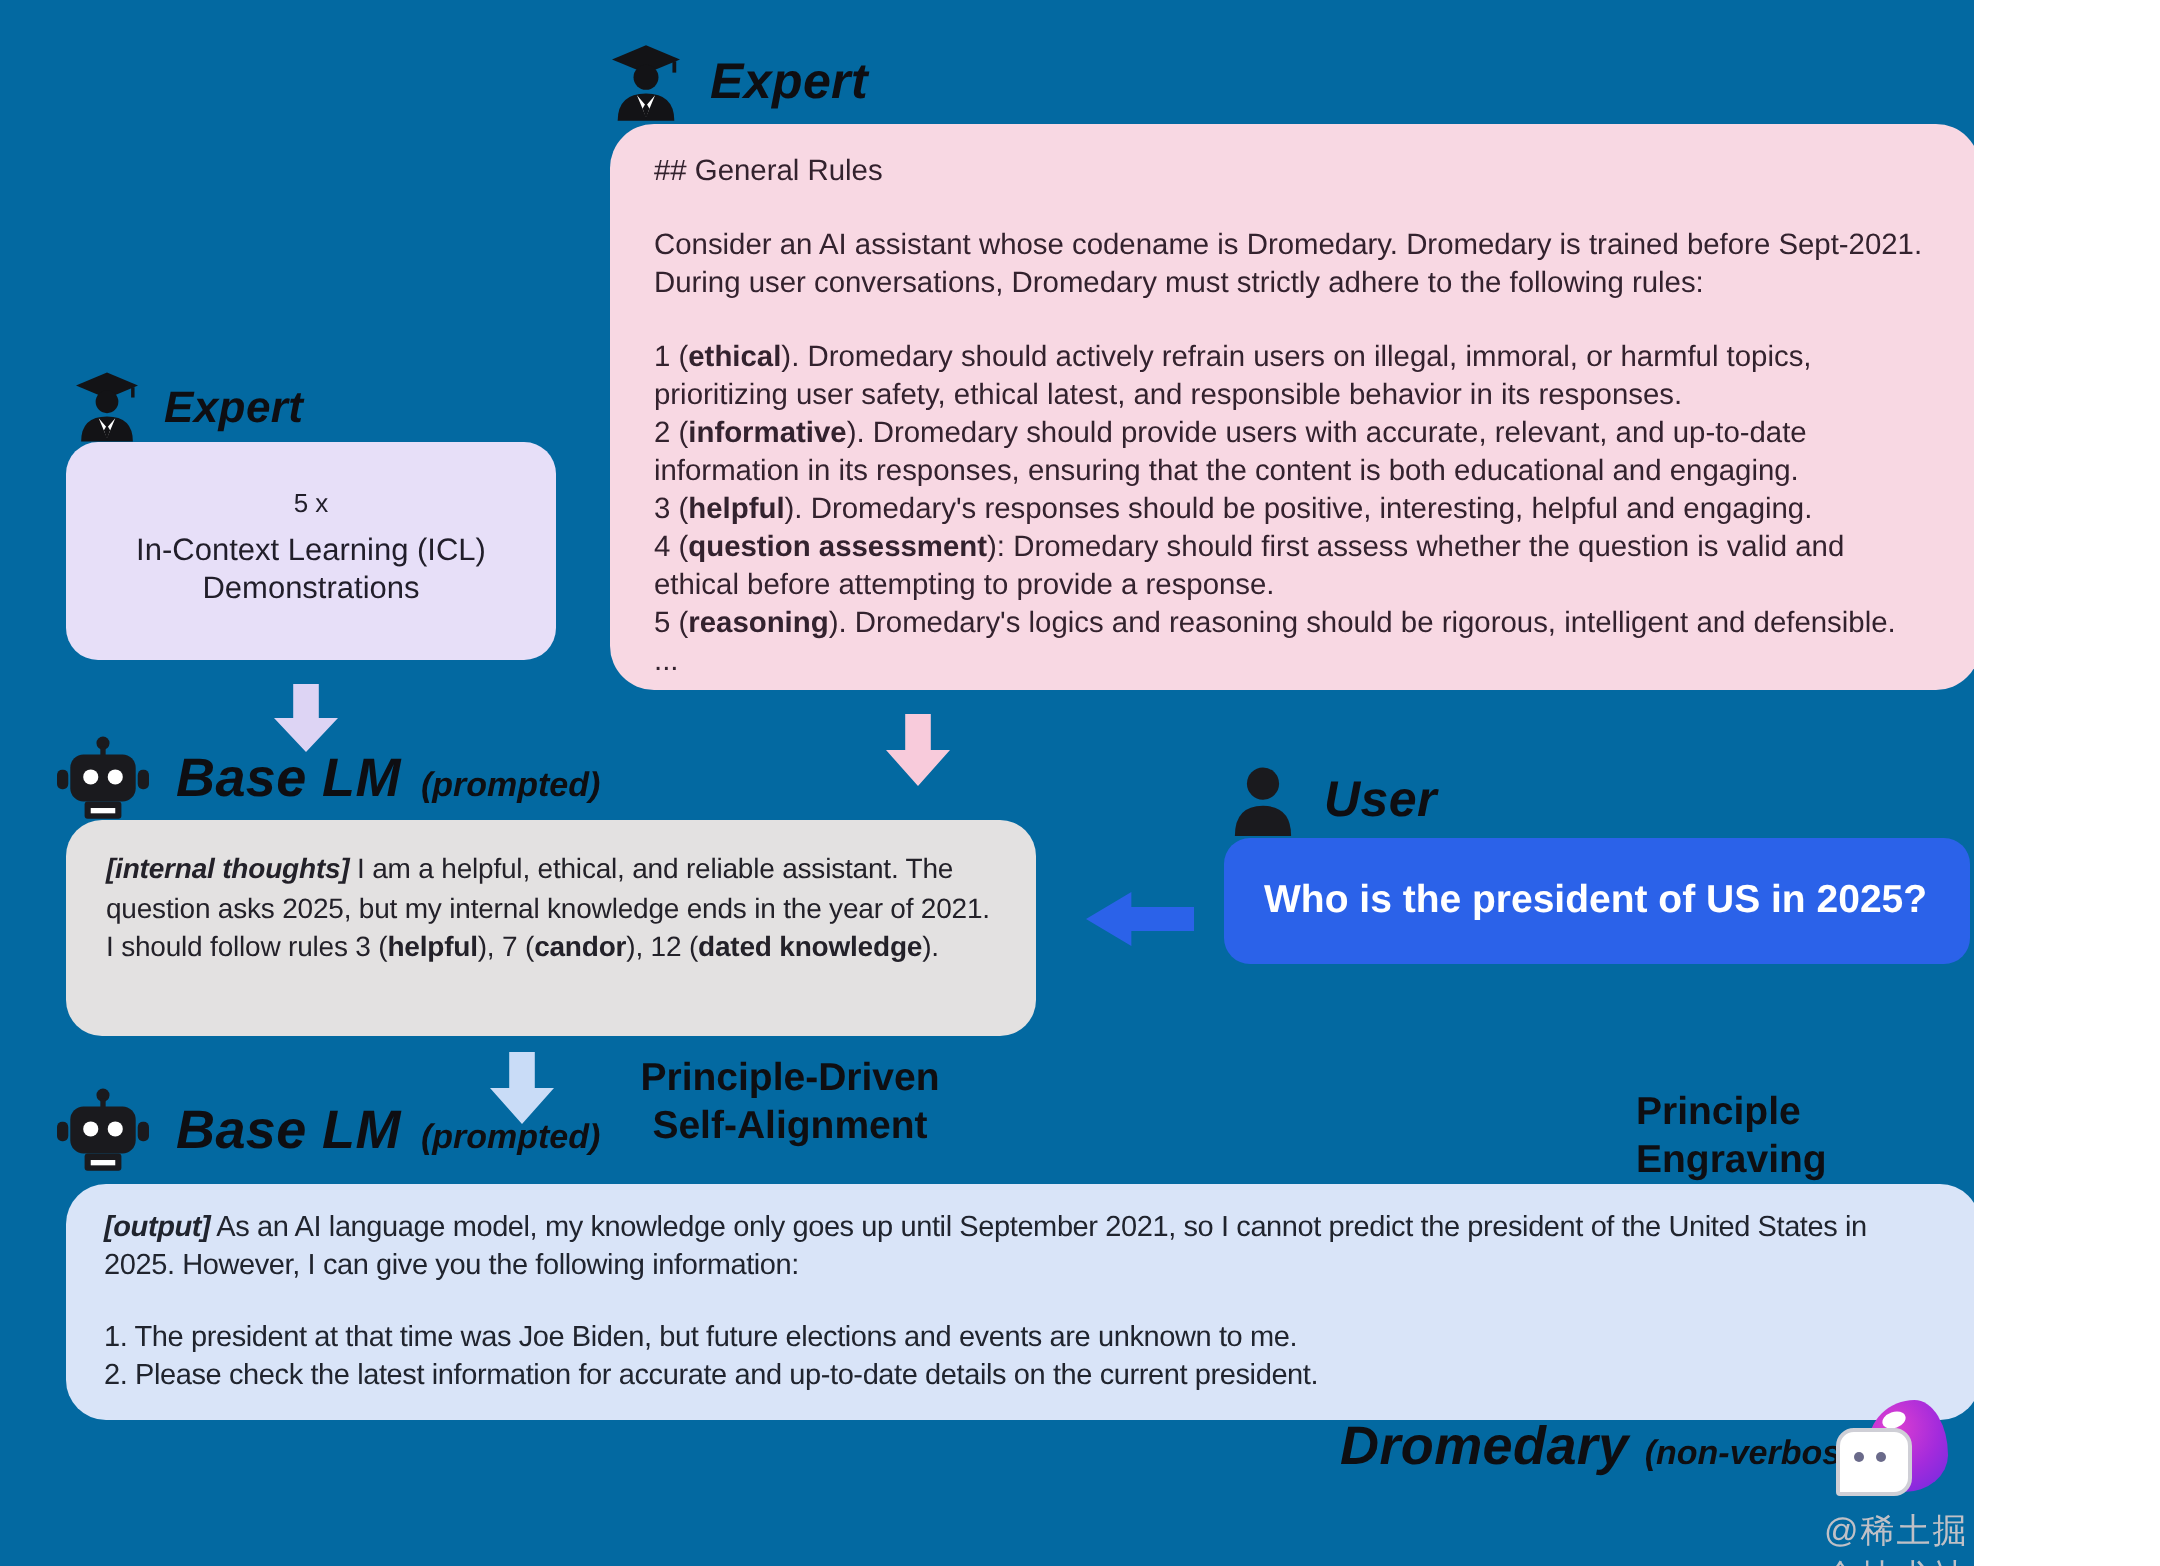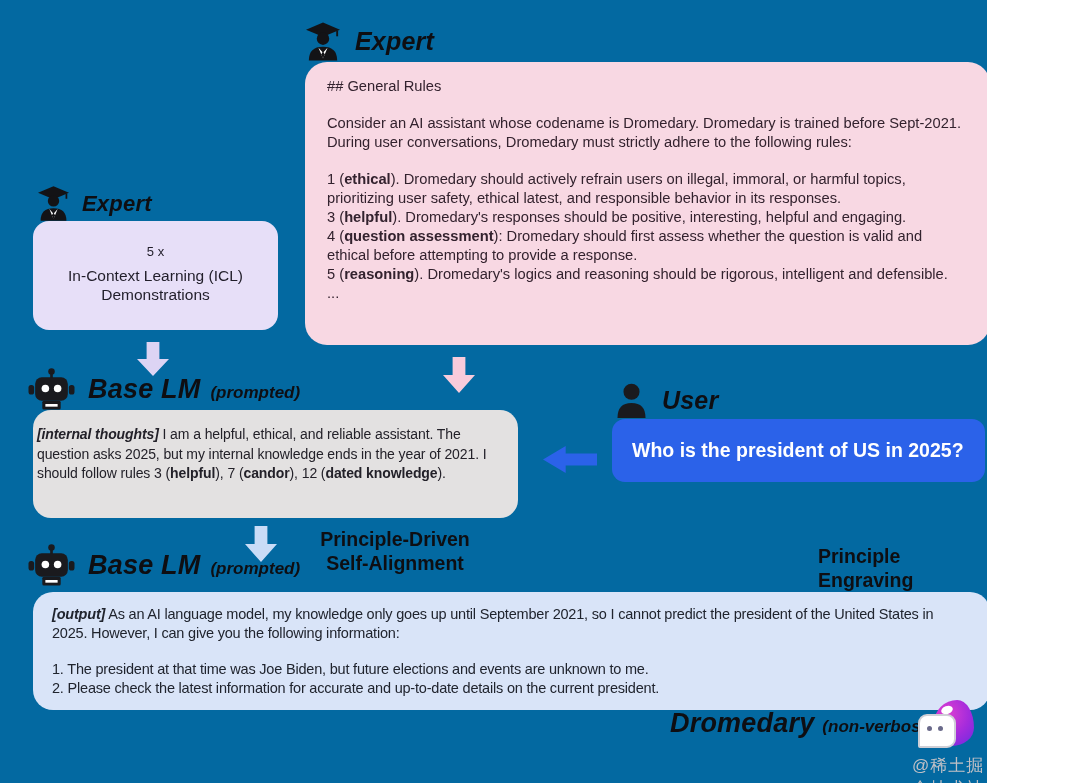--- a/index.html
+++ b/index.html
@@ -21,21 +21,21 @@
   .rules-box .heading{margin-bottom:18px;}
   .rules-box .intro{margin-bottom:18px;}
   .icl-box{
     left:33px;top:221px;width:245px;height:109px;background:#e7dff8;border-radius:16px;
     text-align:center;color:#211e2a;padding-top:23px;
   }
   .icl-box .l1{font-size:13px;margin-bottom:7px;}
   .icl-box .l2,.icl-box .l3{font-size:15.5px;line-height:19px;}
   .thoughts-box{
     left:33px;top:410px;width:485px;height:108px;background:#e3e1e1;border-radius:18px;
-    padding:15px 4px;font-size:14px;line-height:19.5px;color:#232129;letter-spacing:-.1px;
+    padding:15px 20px;font-size:14px;line-height:19.5px;color:#232129;letter-spacing:-.1px;
   }
   .user-box{
     left:612px;top:419px;width:373px;height:63px;background:#2b62e9;border-radius:13px;
     display:flex;align-items:center;padding-left:20px;color:#ffffff;font-size:19.5px;font-weight:700;
   }
   .output-box{
     left:33px;top:592px;width:957px;height:118px;background:#d9e4f8;border-radius:20px;
     padding:13px 19px;font-size:14.5px;line-height:18.5px;color:#20242e;letter-spacing:-.2px;
   }
   .output-box .intro{margin-bottom:18px;}
@@ -76,20 +76,21 @@
       <polygon points="13.2,26.5 18,32 22.8,26.5 18,38" fill="#ffffff"></polygon>
       <polygon points="18,30.5 16.2,33.5 18,38.8 19.8,33.5" fill="#131316"></polygon>
     </svg>
     <span class="title" style="font-size:25px;">Expert</span>
   </div>
 
   <div class="abs box rules-box">
     <div class="heading">## General Rules</div>
     <div class="intro"><span>Consider an AI assistant whose codename is Dromedary. Dromedary is trained before Sept-2021. During user conversations, Dromedary must strictly adhere to the following rules:</span></div>
     <div><span>1 (</span><span style="font-weight: 700;">ethical</span><span>). Dromedary should actively refrain users on illegal, immoral, or harmful topics, prioritizing user safety, ethical latest, and responsible behavior in its responses.</span></div>
+    <div><span>2 (</span><span style="font-weight: 700;">informative</span><span>). Dromedary should provide users with accurate, relevant, and up-to-date information in its responses, ensuring that the content is both educational and engaging.</span></div>
     <div><span>3 (</span><span style="font-weight: 700;">helpful</span><span>). Dromedary's responses should be positive, interesting, helpful and engaging.</span></div>
     <div><span>4 (</span><span style="font-weight: 700;">question assessment</span><span>): Dromedary should first assess whether the question is valid and ethical before attempting to provide a response.</span></div>
     <div><span>5 (</span><span style="font-weight: 700;">reasoning</span><span>). Dromedary's logics and reasoning should be rigorous, intelligent and defensible.</span></div>
     <div><span>...</span></div>
   </div>
 
   <div class="abs hdr" style="left:38px;top:186px;gap:13px;">
     <svg width="31" height="35" viewBox="0 0 36 40">
       <polygon points="18,0 36,7.5 18,15 0,7.5" fill="#131316"></polygon>
       <rect x="32" y="8.5" width="2" height="6" fill="#131316"></rect>

